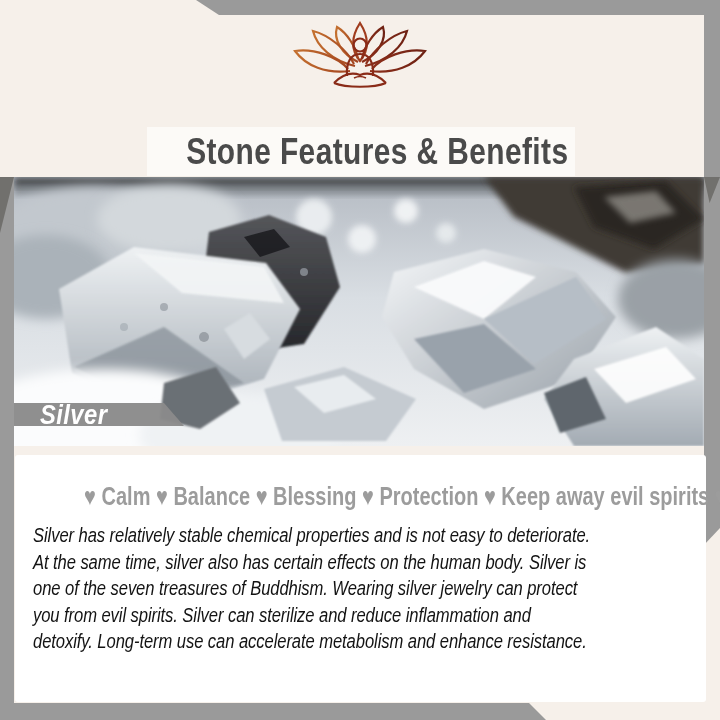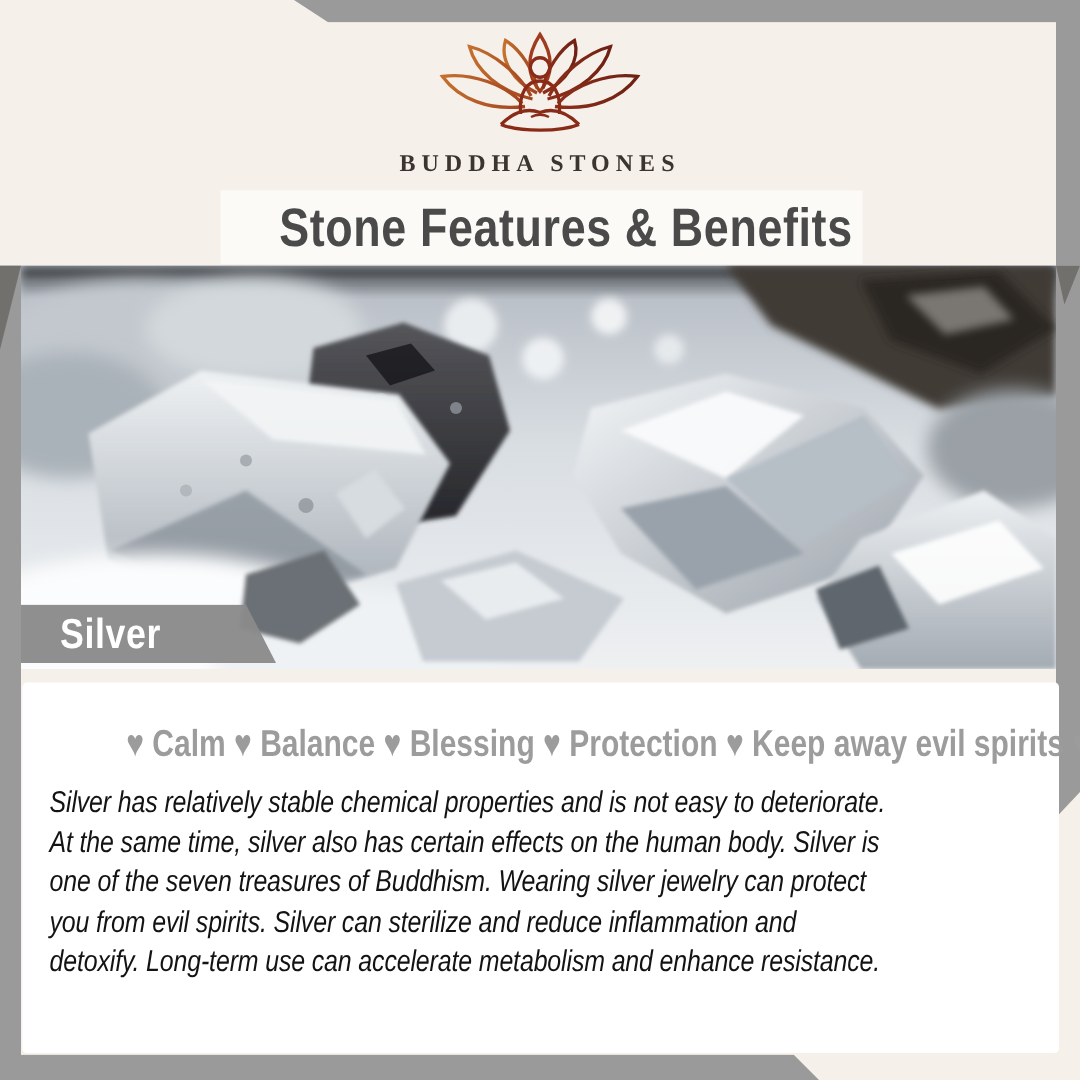--- a/index.html
+++ b/index.html
@@ -28,24 +28,24 @@
   
   .title-banner{position:absolute;left:147px;top:127px;width:428px;height:49px;
     background:#fcfaf7;display:flex;align-items:center;justify-content:flex-start;}
   .title-banner span{font-weight:bold;font-size:36px;color:#4a4a4a;white-space:nowrap;
     transform:scaleX(.83);transform-origin:center;letter-spacing:.5px;}
 
   
   .photo{position:absolute;left:14px;top:177px;width:690px;height:269px;
     overflow:hidden;background:#c9ced4;}
   .photo svg{display:block;}
-  .photo-label{position:absolute;left:0;top:226px;width:170px;height:39px;
+  .photo-label{position:absolute;left:0;top:226px;width:170px;height:23px;
     background:rgba(138,138,138,.96);
     clip-path:polygon(0 0,150px 0,170px 100%,0 100%);
-    display:flex;align-items:center;box-sizing:border-box;padding-left:26px;}
+    display:flex;align-items:center;box-sizing:border-box;padding-left:26px;font-style:italic;}
   .photo-label span{color:#ffffff;font-weight:bold;font-size:28px;
     transform:scaleX(.85);transform-origin:left center;letter-spacing:.5px;}
 
   
   .card{position:absolute;left:15px;top:455px;width:691px;height:247px;
     background:#ffffff;border-radius:3px;}
   .tags-line{margin-top:27px;width:100%;text-align:center;white-space:nowrap;
     font-size:25px;font-weight:bold;color:#9c9c9c;
     transform:scaleX(.8);transform-origin:center;}
   .body-text{margin-top:11px;padding-left:18px;font-style:italic;}
@@ -88,21 +88,20 @@
       <path d="M62,51 C38,54 18,46 7,31 C26,28 50,37 60,49" stroke="url(#gl)" stroke-width="2.2" fill="none"></path>
       <path d="M82,51 C106,54 126,46 137,31 C118,28 94,37 84,49" stroke="url(#gr)" stroke-width="2.2" fill="none"></path>
 
       <circle cx="72" cy="25" r="6.5" stroke="#8a2b18" stroke-width="2.2" fill="none"></circle>
       <path d="M59,56 C58,42 63,34 72,34 C81,34 86,42 85,56" stroke="#8a2b18" stroke-width="2.2" fill="none"></path>
       <path d="M46,63 C55,54 64,52 72,55 C80,52 89,54 98,63" stroke="#8a2b18" stroke-width="2.2" fill="none"></path>
       <path d="M46,63 C58,68 86,68 98,63" stroke="#8a2b18" stroke-width="2.2" fill="none"></path>
       <path d="M66,58 C70,56 74,56 78,58" stroke="#8a2b18" stroke-width="1.6" fill="none"></path>
     </svg>
   </div>
-  <div class="brand-name">BUDDHA STONES</div>
 
   <div class="title-banner">
     <span>Stone Features &amp; Benefits</span>
   </div>
 
   <div class="photo">
     <svg width="690" height="269" viewBox="0 0 690 269">
       <defs>
         <linearGradient id="bg" x1="0" y1="0" x2="0" y2="1">
           <stop offset="0" stop-color="#b4bac2"></stop>

